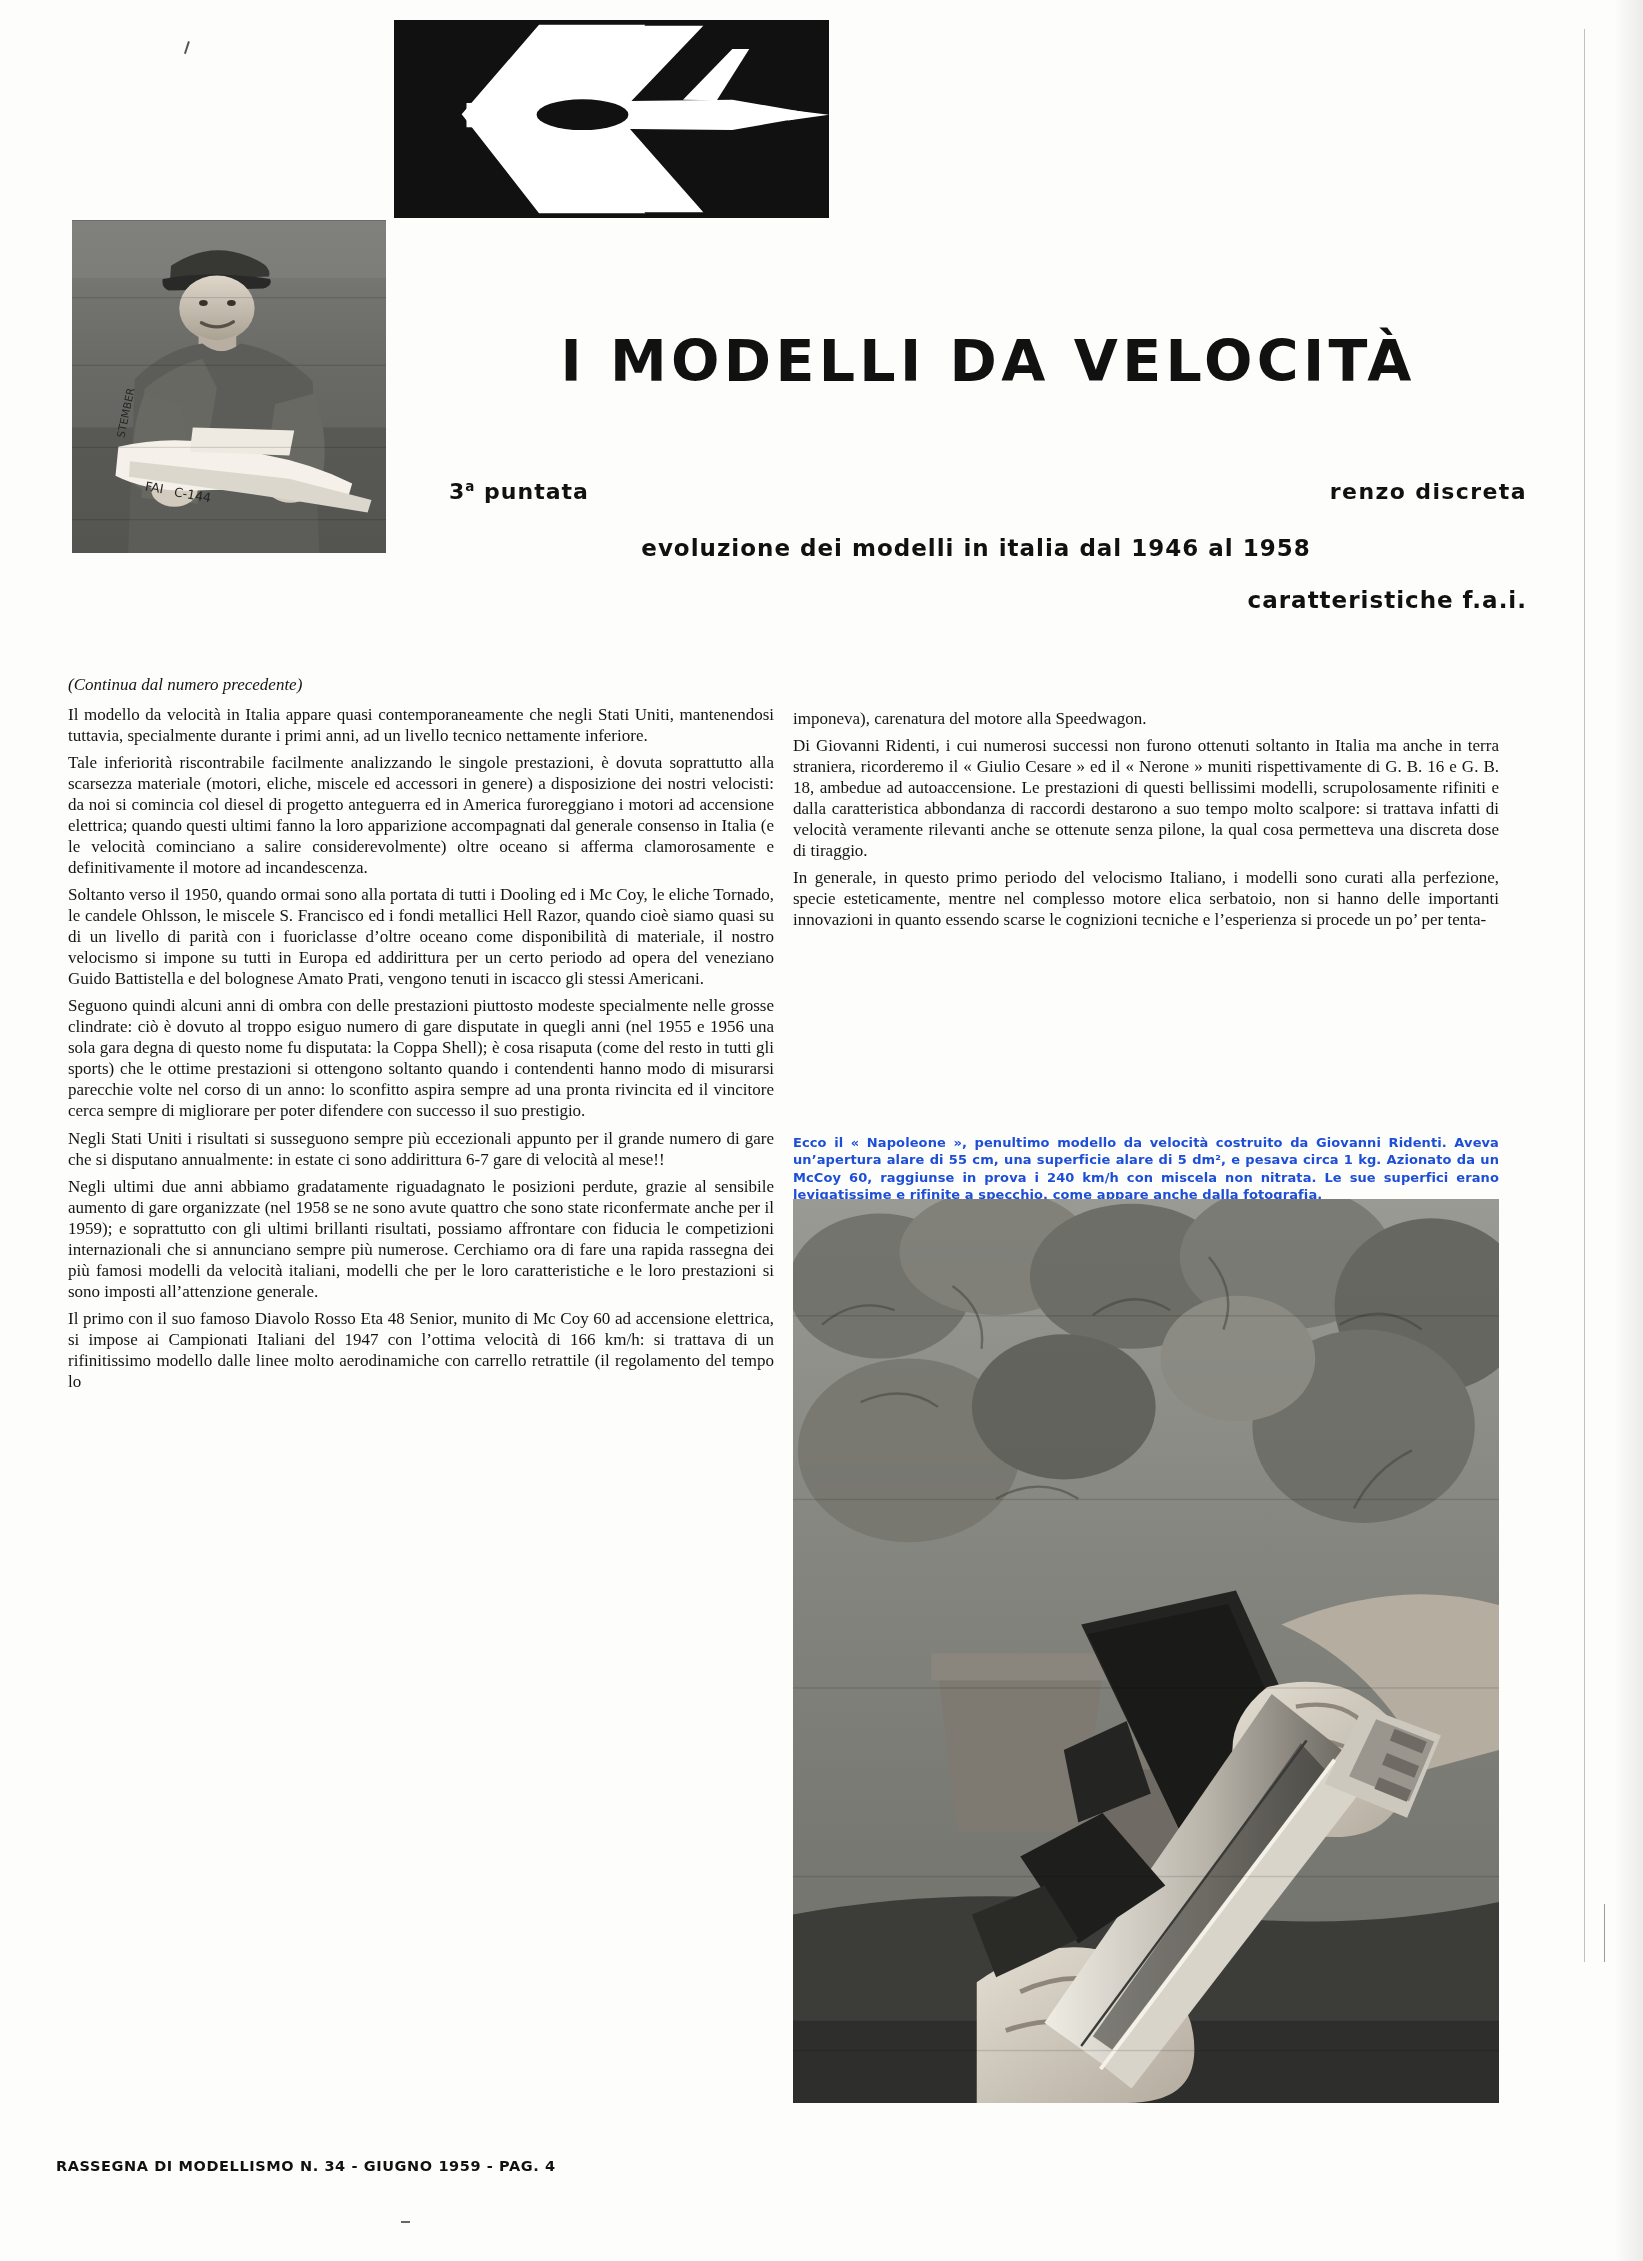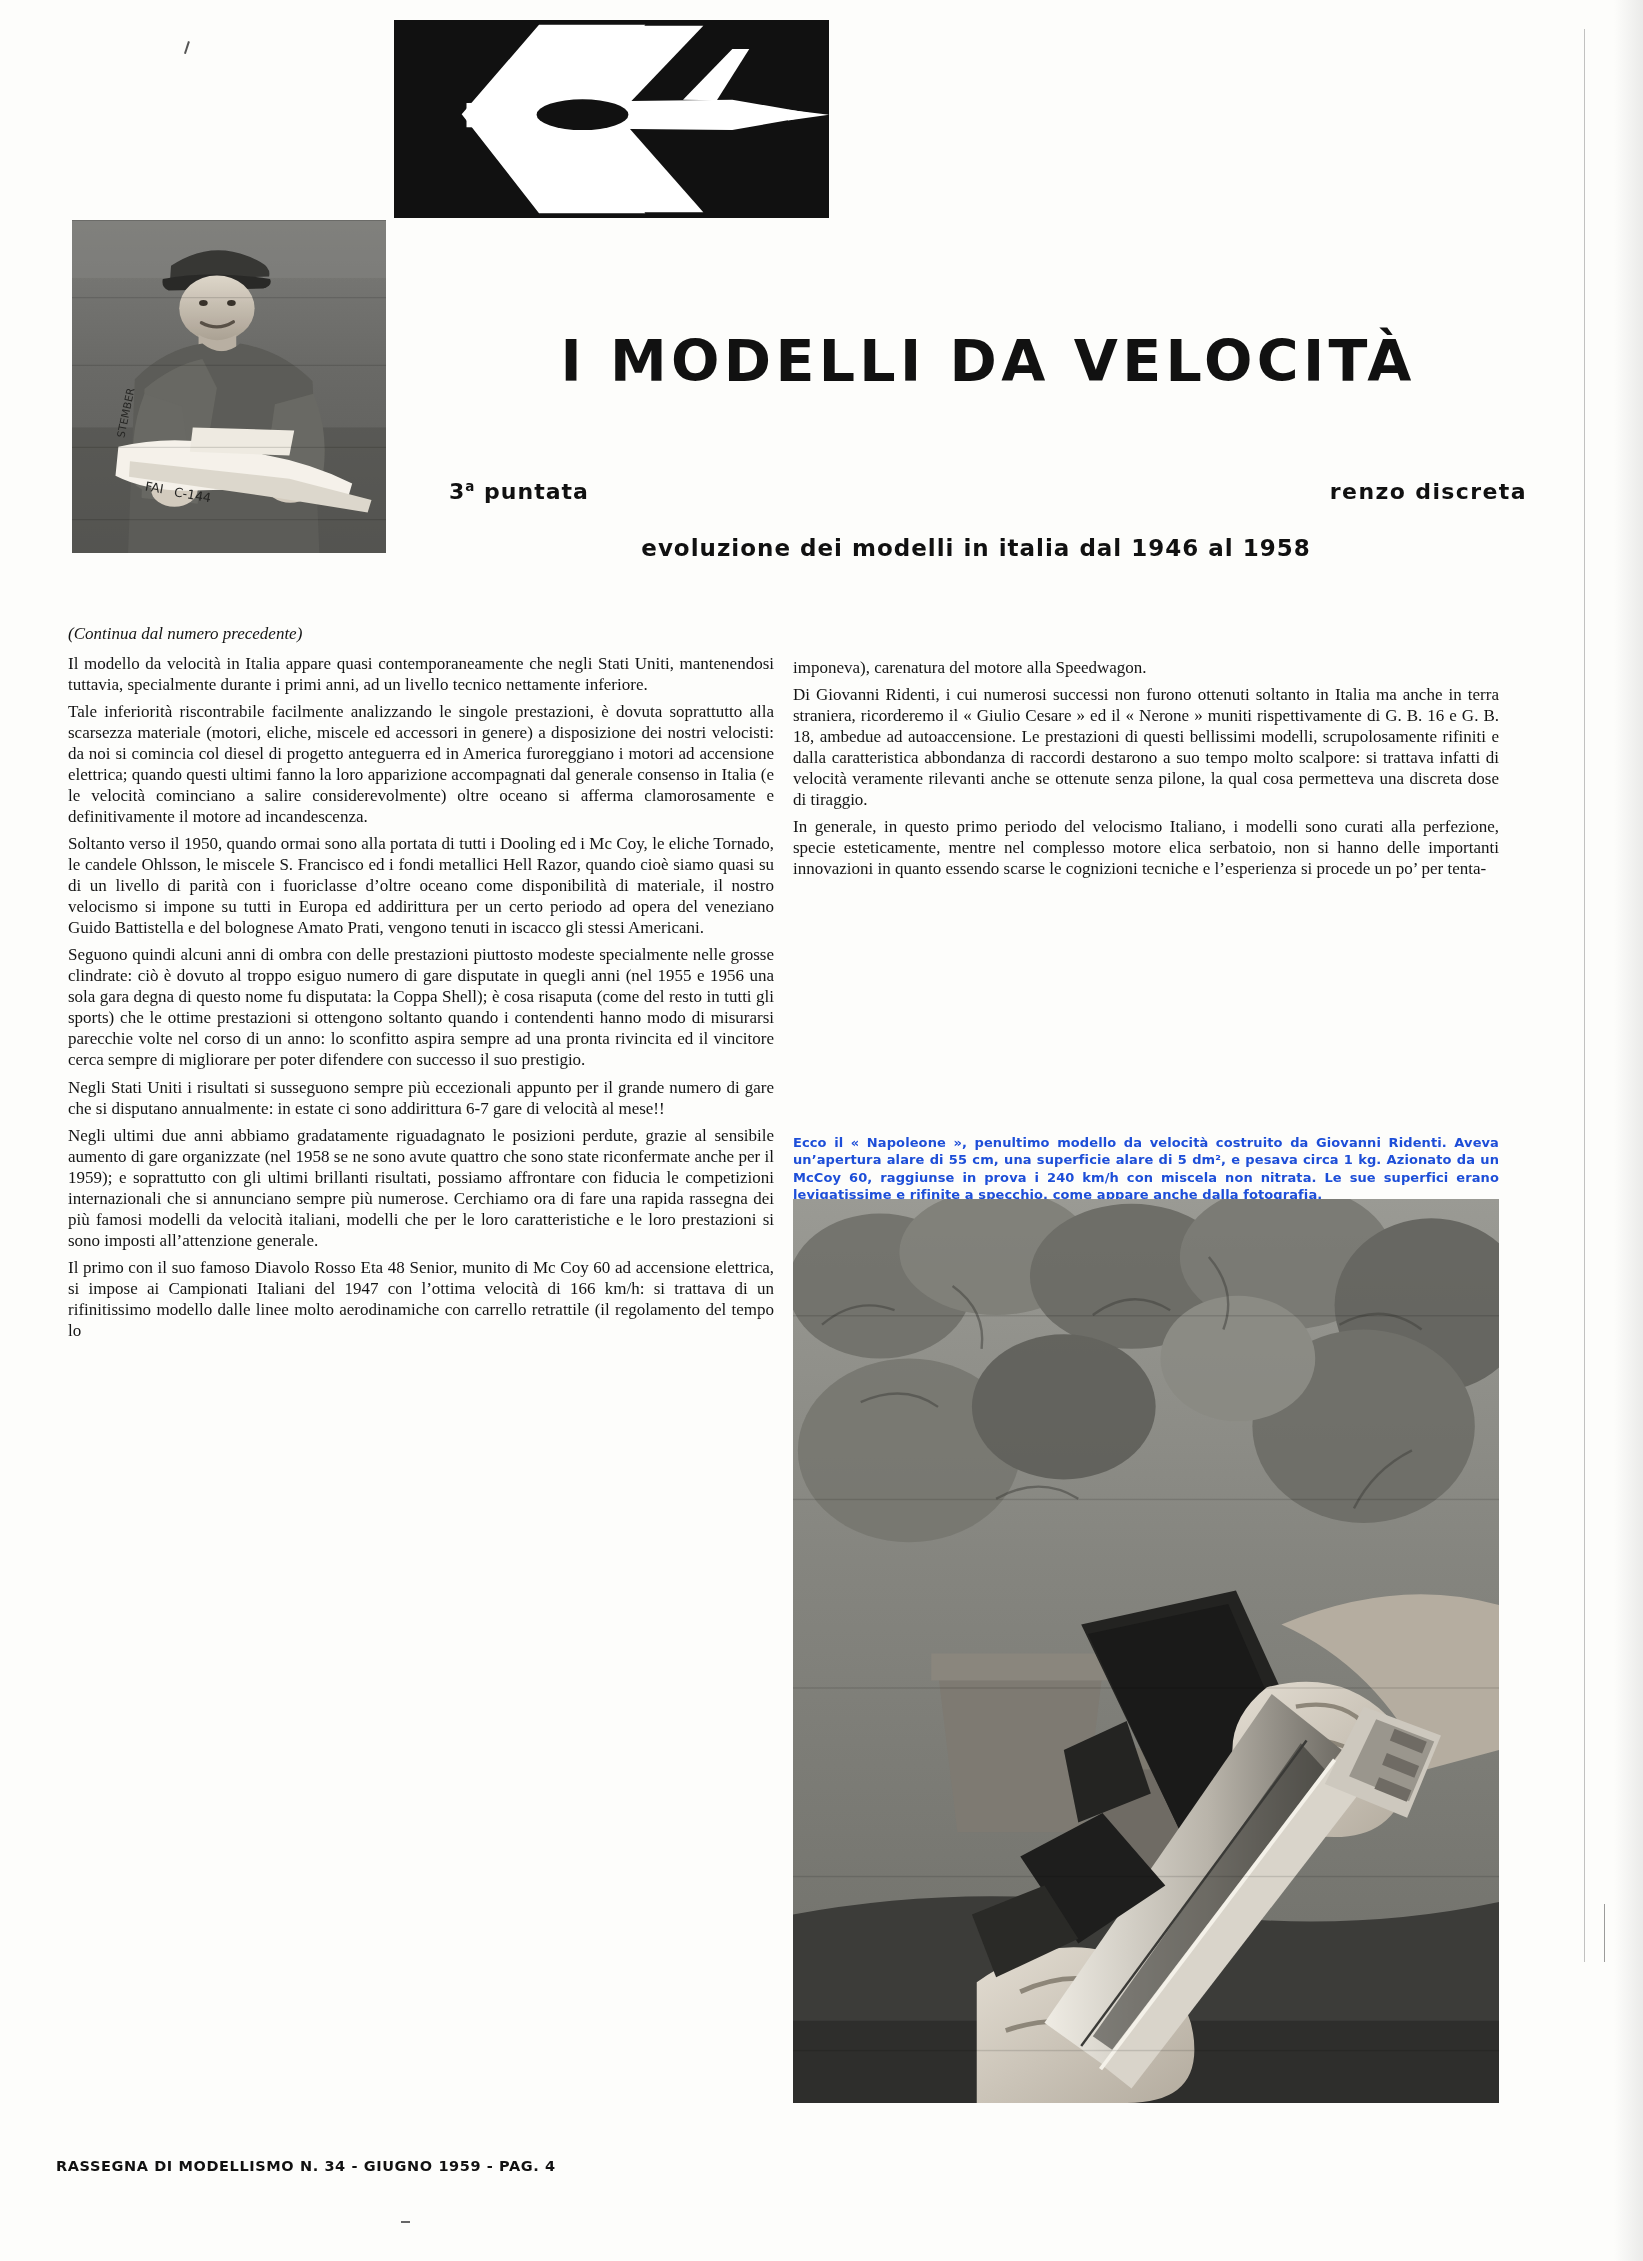--- a/index.html
+++ b/index.html
@@ -110,21 +110,21 @@
     text-align: right;
     font-family: "DejaVu Sans", sans-serif;
     font-weight: bold;
     font-size: 23px;
     letter-spacing: 1px;
   }
 
   
   .col {
     position: absolute;
-    top: 624px;
+    top: 675px;
     width: 706px;
     font-family: "Liberation Serif", serif;
     font-size: 17px;
     line-height: 1.235;
     text-align: justify;
     color: #141414;
   }
   .col-left  { left: 68px; }
   .col-right { left: 793px; margin-top: 34px; }
   .col p { margin: 0 0 0px 0; text-indent: 0; }
@@ -268,20 +268,21 @@
   </div>
 
   <div class="title-main">I MODELLI DA VELOCITÀ</div>
 
   <div class="title-sub-row">
     <span class="puntata"><span>3</span><sup>a</sup><span> puntata</span></span>
     <span class="author">renzo discreta</span>
   </div>
 
   <div class="title-line3">evoluzione dei modelli in italia dal 1946 al 1958</div>
+  <div class="title-line4">caratteristiche f.a.i.</div>
 
   <div class="col col-left">
     <p class="continua">(Continua dal numero precedente)</p>
     <p>Il modello da velocità in Italia appare quasi contemporaneamente che negli Stati Uniti, mantenendosi tuttavia, specialmente durante i primi anni, ad un livello tecnico nettamente inferiore.</p>
     <p>Tale inferiorità riscontrabile facilmente analizzando le singole prestazioni, è dovuta soprattutto alla scarsezza materiale (motori, eliche, miscele ed accessori in genere) a disposizione dei nostri velocisti: da noi si comincia col diesel di progetto anteguerra ed in America furoreggiano i motori ad accensione elettrica; quando questi ultimi fanno la loro apparizione accompagnati dal generale consenso in Italia (e le velocità cominciano a salire considerevolmente) oltre oceano si afferma clamorosamente e definitivamente il motore ad incandescenza.</p>
     <p>Soltanto verso il 1950, quando ormai sono alla portata di tutti i Dooling ed i Mc Coy, le eliche Tornado, le candele Ohlsson, le miscele S. Francisco ed i fondi metallici Hell Razor, quando cioè siamo quasi su di un livello di parità con i fuoriclasse d’oltre oceano come disponibilità di materiale, il nostro velocismo si impone su tutti in Europa ed addirittura per un certo periodo ad opera del veneziano Guido Battistella e del bolognese Amato Prati, vengono tenuti in iscacco gli stessi Americani.</p>
     <p>Seguono quindi alcuni anni di ombra con delle prestazioni piuttosto modeste specialmente nelle grosse clindrate: ciò è dovuto al troppo esiguo numero di gare disputate in quegli anni (nel 1955 e 1956 una sola gara degna di questo nome fu disputata: la Coppa Shell); è cosa risaputa (come del resto in tutti gli sports) che le ottime prestazioni si ottengono soltanto quando i contendenti hanno modo di misurarsi parecchie volte nel corso di un anno: lo sconfitto aspira sempre ad una pronta rivincita ed il vincitore cerca sempre di migliorare per poter difendere con successo il suo prestigio.</p>
     <p>Negli Stati Uniti i risultati si susseguono sempre più eccezionali appunto per il grande numero di gare che si disputano annualmente: in estate ci sono addirittura 6-7 gare di velocità al mese!!</p>
     <p>Negli ultimi due anni abbiamo gradatamente riguadagnato le posizioni perdute, grazie al sensibile aumento di gare organizzate (nel 1958 se ne sono avute quattro che sono state riconfermate anche per il 1959); e soprattutto con gli ultimi brillanti risultati, possiamo affrontare con fiducia le competizioni internazionali che si annunciano sempre più numerose. Cerchiamo ora di fare una rapida rassegna dei più famosi modelli da velocità italiani, modelli che per le loro caratteristiche e le loro prestazioni si sono imposti all’attenzione generale.</p>
     <p>Il primo con il suo famoso Diavolo Rosso Eta 48 Senior, munito di Mc Coy 60 ad accensione elettrica, si impose ai Campionati Italiani del 1947 con l’ottima velocità di 166 km/h: si trattava di un rifinitissimo modello dalle linee molto aerodinamiche con carrello retrattile (il regolamento del tempo lo</p>

